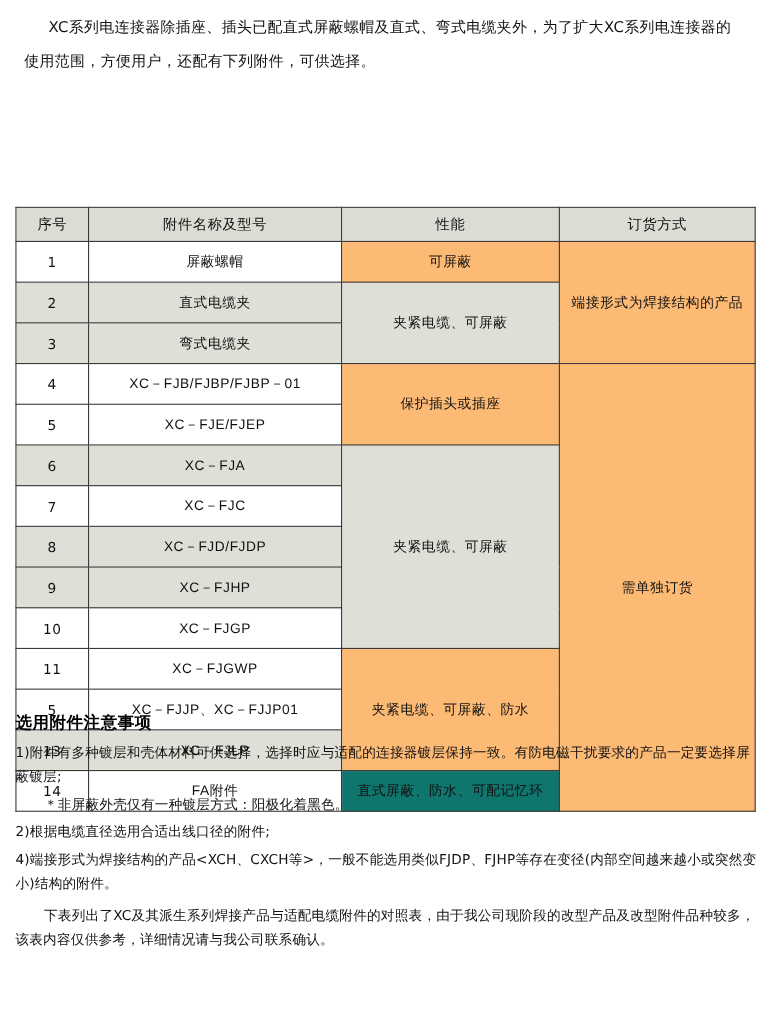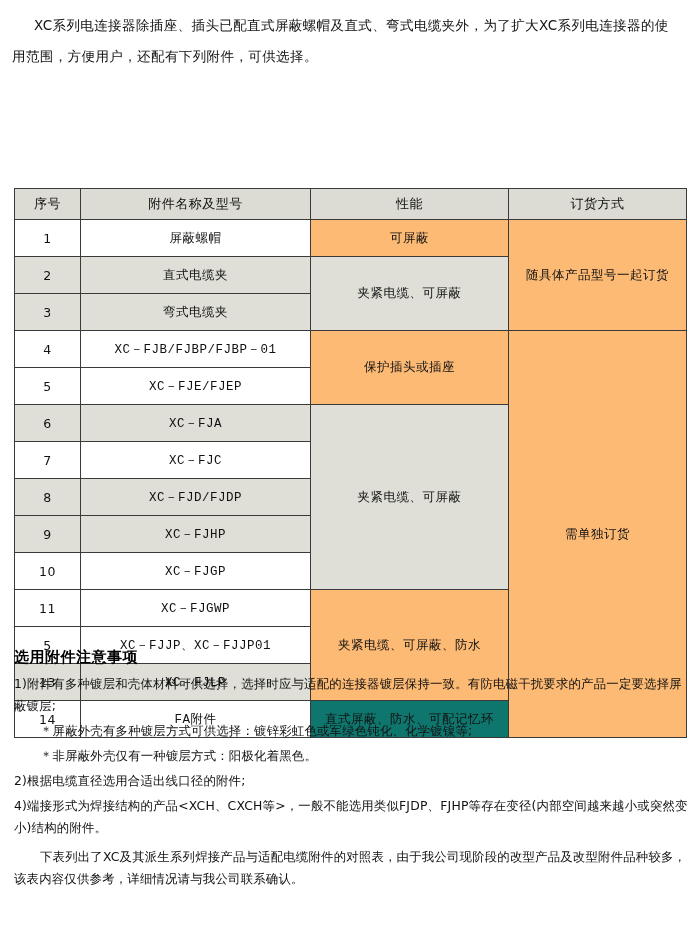--- a/index.html
+++ b/index.html
@@ -17,21 +17,21 @@
   }
   .page {
     width: 700px;
     height: 932px;
     position: relative;
     box-sizing: border-box;
   }
 
   
   .intro {
-    padding: 10px 22px 0 12px;
+    padding: 10px 22px 0 22px;
     font-size: 13.5px;
     line-height: 31px;
     letter-spacing: 0.4px;
     color: #111;
   }
   .intro p {
     margin: 0;
     text-indent: 22px;
   }
 
@@ -66,21 +66,21 @@
   .col-no    { width: 66px; }
   .col-name  { width: 230px; }
   .col-perf  { width: 198px; }
   .col-order { width: 178px; }
 
   tr.shaded td { background: #dfdfd8; }
   td.shade-cell { background: #0f766e; }
   td.plain-cell { background: #fdba74; }
 
   .mono {
-    font-family: Liberation Mono, monospace;
+    font-family: Liberation Sans, sans-serif;
     letter-spacing: 0.8px;
     margin-left: 45px;
   }
 
   
   .notes {
     position: absolute;
     left: 14px;
     top: 648px;
     width: 676px;
@@ -133,21 +133,21 @@
           <td>附件名称及型号</td>
           <td>性能</td>
           <td>订货方式</td>
         </tr>
       </thead>
       <tbody id="table-body">
           <tr>
             <td>1</td>
             <td class="mono">屏蔽螺帽</td>
             <td rowspan="1" class="plain-cell">可屏蔽</td>
-            <td rowspan="3" class="plain-cell">随具体产品型号一起订货</td>
+            <td rowspan="3" class="plain-cell">端接形式为焊接结构的产品</td>
           </tr>
           <tr class="shaded">
             <td>2</td>
             <td class="mono">直式电缆夹</td>
             <td rowspan="2" class="plain-cell">夹紧电缆、可屏蔽</td>
           </tr>
           <tr class="shaded">
             <td>3</td>
             <td class="mono">弯式电缆夹</td>
           </tr>
@@ -201,21 +201,20 @@
             <td rowspan="1" class="shade-cell">直式屏蔽、防水、可配记忆环</td>
           </tr>
         </tbody>
     </table>
   </div>
 
   <div class="notes">
     <h2>选用附件注意事项</h2>
     <div id="notes-list">
         <p class="item">1)附件有多种镀层和壳体材料可供选择，选择时应与适配的连接器镀层保持一致。有防电磁干扰要求的产品一定要选择屏蔽镀层;</p>
-        <p class="item sub">＊屏蔽外壳有多种镀层方式可供选择：镀锌彩虹色或军绿色钝化、化学镀镍等;</p>
         <p class="item sub">＊非屏蔽外壳仅有一种镀层方式：阳极化着黑色。</p>
         <p class="item">2)根据电缆直径选用合适出线口径的附件;</p>
         <p class="item">4)端接形式为焊接结构的产品&lt;XCH、CXCH等&gt;，一般不能选用类似FJDP、FJHP等存在变径(内部空间越来越小或突然变小)结构的附件。</p>
       </div>
     <p class="tail">下表列出了XC及其派生系列焊接产品与适配电缆附件的对照表，由于我公司现阶段的改型产品及改型附件品种较多，该表内容仅供参考，详细情况请与我公司联系确认。</p>
   </div>
 
 </div>
 
 </body></html>

